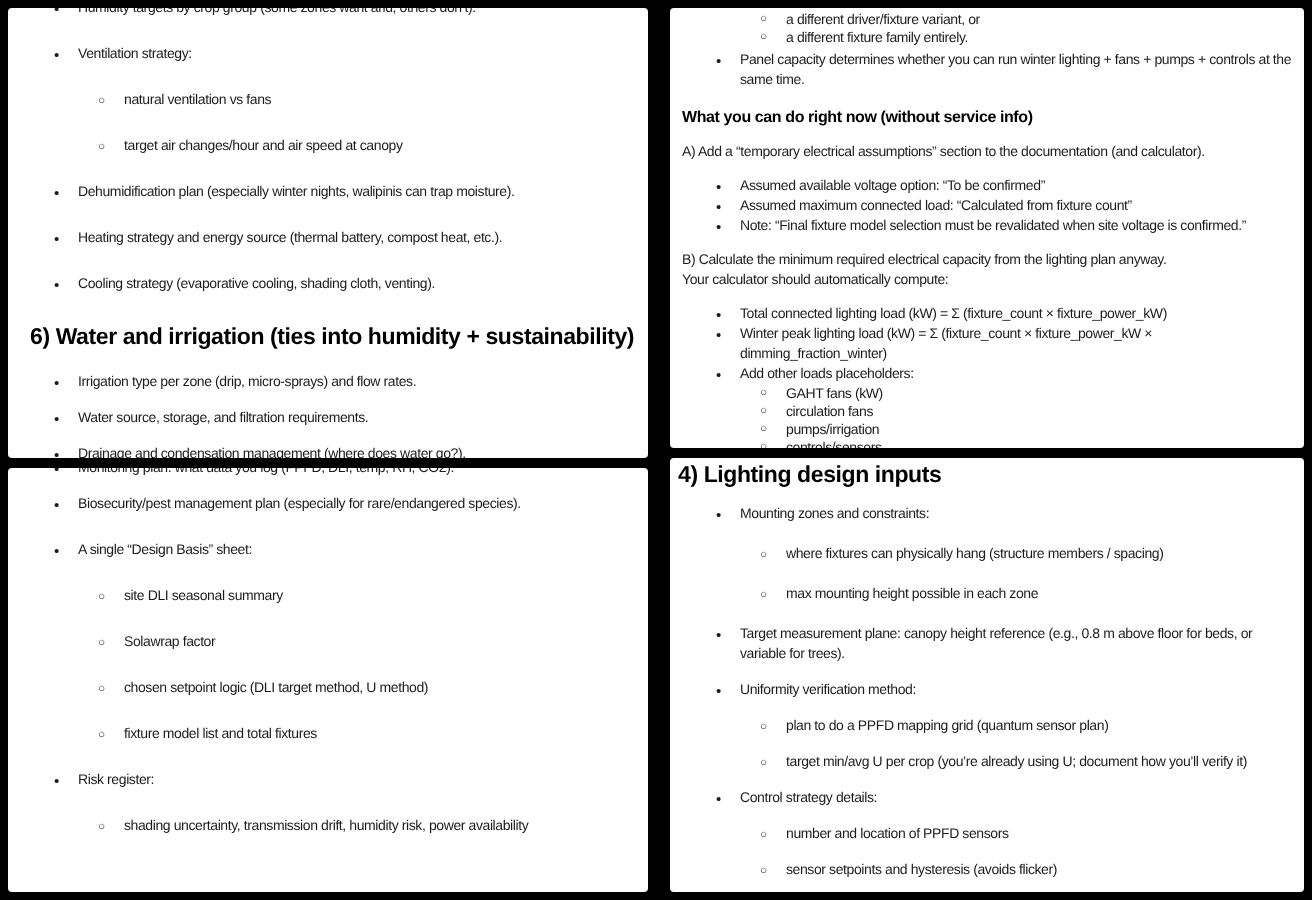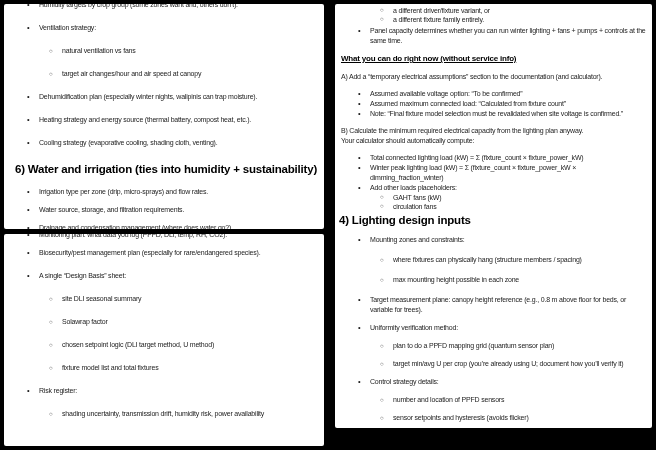--- a/index.html
+++ b/index.html
@@ -2,29 +2,29 @@
 <html><head>
 <meta charset="utf-8">
 <style>
   html,body{margin:0;padding:0;background:#000;}
   #frame{position:relative;width:656px;height:450px;background:#000;overflow:hidden;
          font-family:"Liberation Sans","DejaVu Sans",sans-serif;}
   .panel{position:absolute;background:#fff;overflow:hidden;border-radius:2px;}
   #panel-tl{left:4px;top:4px;width:320px;height:225px;}
   #panel-tr{left:335px;top:4px;width:317px;height:220px;}
   #panel-bl{left:4px;top:234px;width:320px;height:212px;}
-  #panel-br{left:335px;top:211px;width:317px;height:217px;}
+  #panel-br{left:335px;top:229px;width:317px;height:217px;}
 
   .line{position:relative;font-size:7px;letter-spacing:-0.2px;line-height:10px;color:#1c1c1c;}
   .bullet{padding-left:35px;padding-right:5px;}
   .sub{padding-left:58px;padding-right:5px;}
   .para{padding-left:6px;padding-right:5px;}
   .h1{padding-left:11px;font-size:11.5px;font-weight:bold;color:#000;line-height:15px;
       letter-spacing:-0.2px;white-space:nowrap;}
-  .h2{padding-left:6px;font-size:8px;font-weight:bold;color:#000;line-height:12px;text-decoration:underline;}
+  .h2{padding-left:6px;font-size:8px;font-weight:bold;color:#000;line-height:12px;}
   .mid .h1{padding-left:4px;}
   .dense .sub{line-height:9px;}
   .marker{position:absolute;top:0;color:#1c1c1c;}
   .bullet>.marker{left:23px;font-size:7.5px;}
   .sub>.marker{left:45px;font-size:6px;}
   
   .g-clip{margin-top:-4px;}
   .g-n{margin-top:0;}
   .g-xxs{margin-top:2px;}
   .g-xs{margin-top:7px;}

